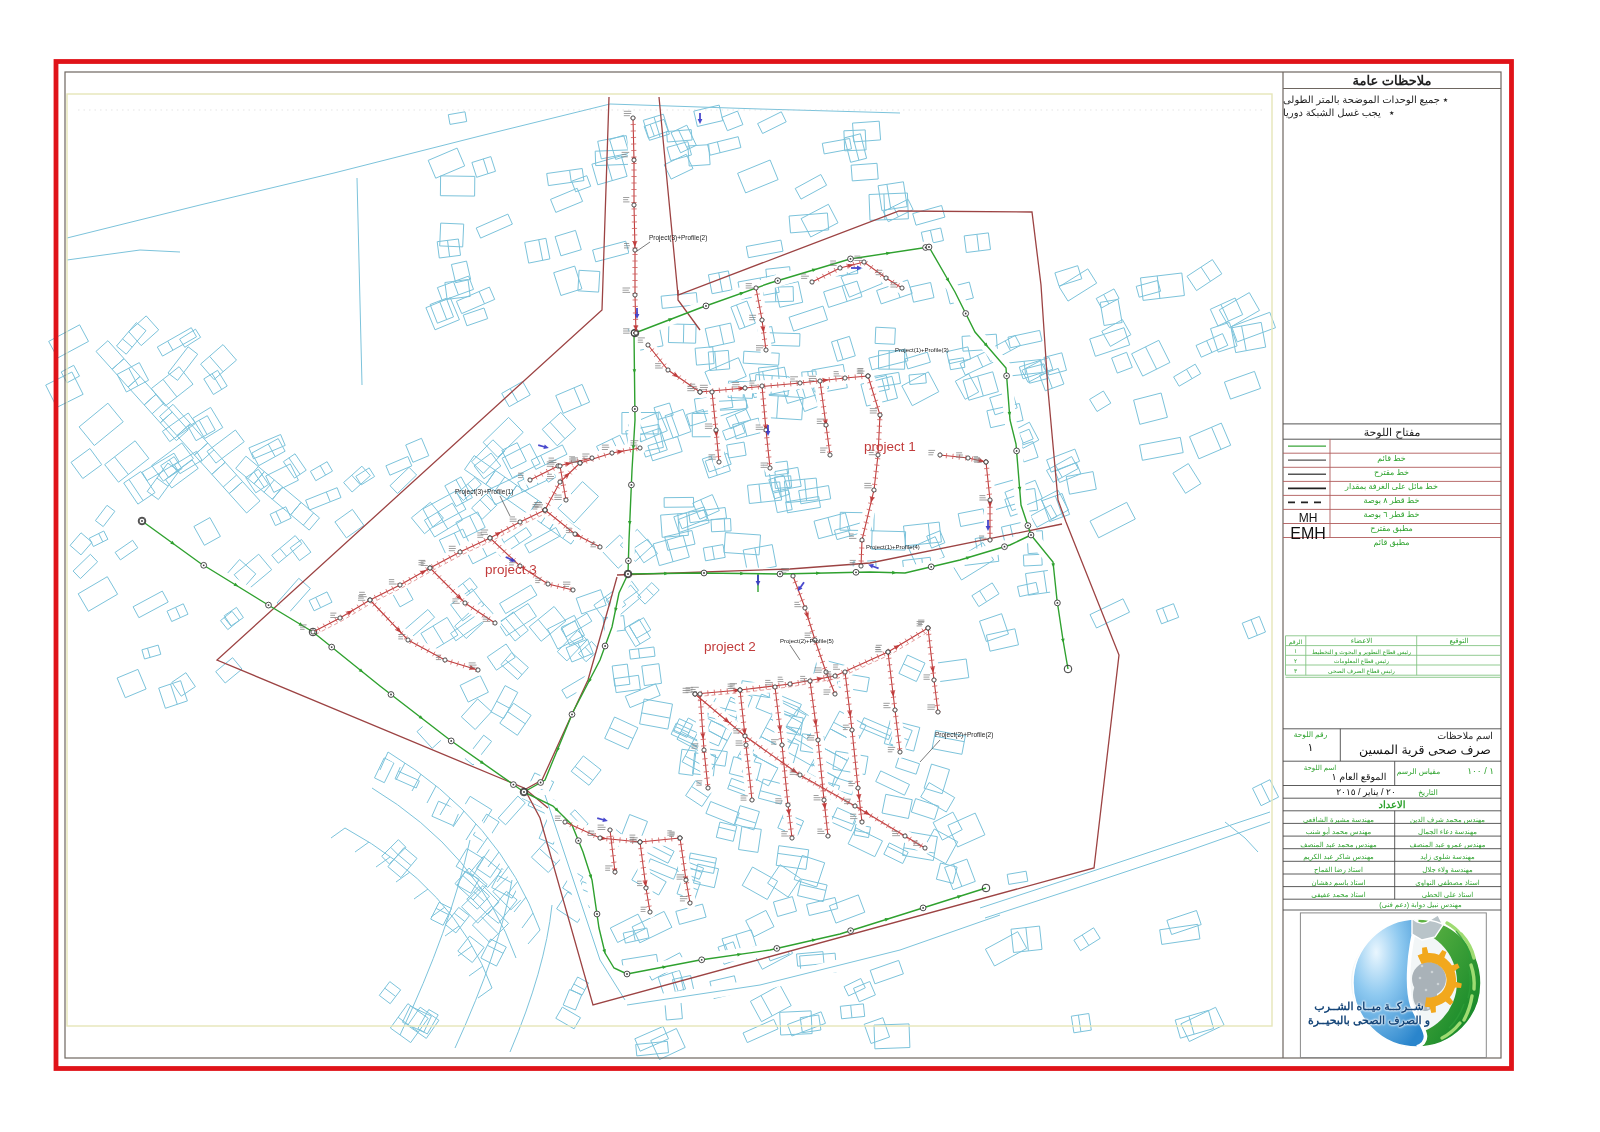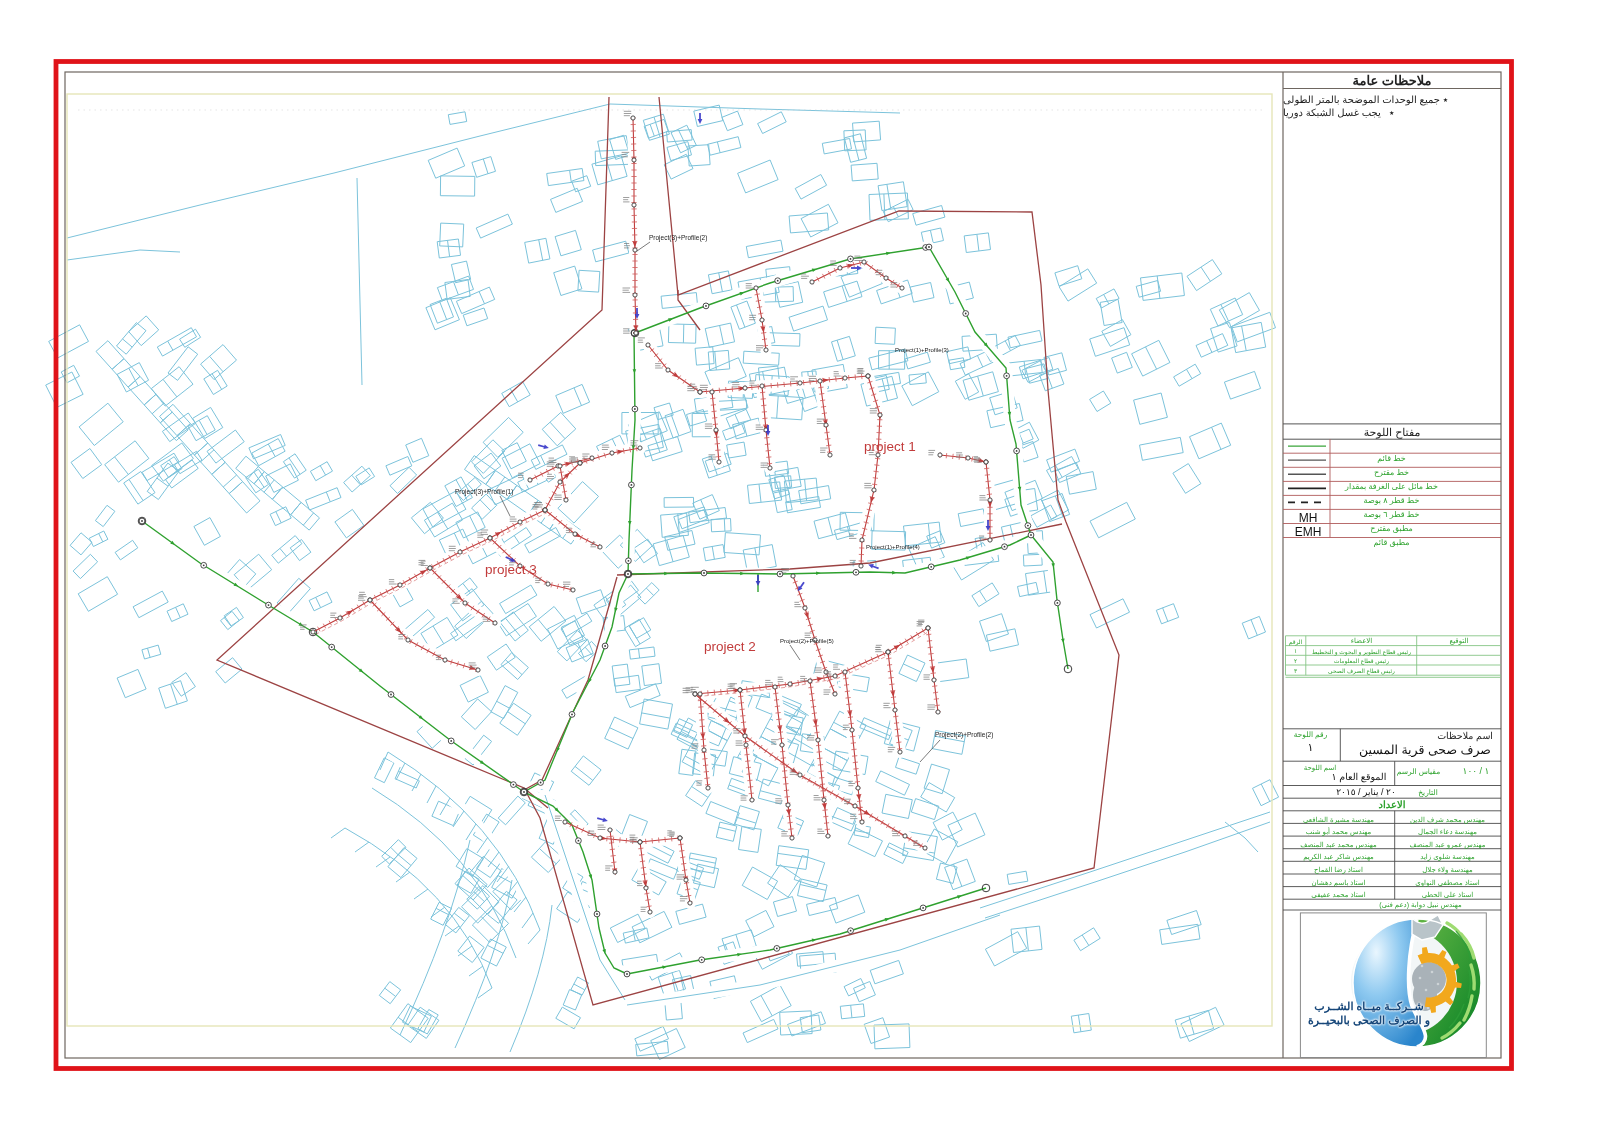--- a/index.html
+++ b/index.html
@@ -2358,37 +2358,37 @@
 
 <div class="a rtl" style="left:1283px;top:73px;width:218px;text-align:center;font-size:13px;color:#222;font-weight:bold">ملاحظات عامة</div>
 
 <div class="a rtl" style="left:1283px;top:93px;width:210px;text-align:left;font-size:10px;color:#222;line-height:13px">٭ جميع الوحدات الموضحة بالمتر الطولى<br>٭&nbsp;&nbsp; يجب غسل الشبكة دوريا</div>
 
 <div class="a rtl" style="left:1283px;top:426px;width:218px;text-align:center;font-size:11px;color:#222">مفتاح اللوحة</div>
 
 <div class="a rtl g" style="left:1330px;top:452px;width:123px;font-size:8px;text-align:center;line-height:14.05px">خط قائم<br>خط مقترح<br>خط مائل على الغرفة بمقدار<br>خط قطر ٨ بوصة<br>خط قطر ٦ بوصة<br>مطبق مقترح<br>مطبق قائم</div>
 
 <div class="a" style="left:1288px;top:511px;width:40px;font-size:12px;color:#111;text-align:center">MH</div>
-<div class="a" style="left:1288px;top:524.5px;width:40px;font-size:12px;color:#111;text-align:center">EMH</div>
+<div class="a" style="left:1288px;top:524.5px;width:40px;font-size:16px;color:#111;text-align:center">EMH</div>
 
 <div class="a rtl g" style="left:1285px;top:637.5px;width:21px;font-size:6px;text-align:center">الرقم</div>
 <div class="a rtl g" style="left:1306px;top:637px;width:111px;font-size:7px;text-align:center">الاعضاء</div>
 <div class="a rtl g" style="left:1417px;top:637px;width:84px;font-size:7px;text-align:center">التوقيع</div>
 <div class="a rtl g" style="left:1306px;top:647.5px;width:111px;font-size:5.9px;text-align:center;line-height:9.75px;white-space:nowrap">رئيس قطاع التطوير و البحوث و التخطيط<br>رئيس قطاع المعلومات<br>رئيس قطاع الصرف الصحى</div>
 <div class="a rtl g" style="left:1285px;top:647px;width:21px;font-size:6px;text-align:center;line-height:9.75px">١<br>٢<br>٣</div>
 
 <div class="a rtl g" style="left:1283px;top:730px;width:55px;font-size:7.5px;text-align:center">رقم اللوحة</div>
 <div class="a rtl" style="left:1283px;top:741px;width:55px;font-size:11px;color:#111;text-align:center">١</div>
 <div class="a rtl" style="left:1340px;top:730px;width:158px;font-size:9.5px;color:#222;text-align:right;padding-right:5px">اسم ملاحظات</div>
 <div class="a rtl" style="left:1336px;top:742px;width:155px;font-size:12.5px;color:#111;text-align:right">صرف صحى قرية المسين</div>
 
 <div class="a rtl g" style="left:1300px;top:763.5px;width:40px;font-size:7px;text-align:center">اسم اللوحة</div>
 <div class="a rtl" style="left:1330px;top:770.5px;width:58px;font-size:9.5px;color:#111;text-align:center;white-space:nowrap">الموقع العام ١</div>
 <div class="a rtl g" style="left:1396px;top:766.5px;width:45px;font-size:7.5px;text-align:center;white-space:nowrap">مقياس الرسم</div>
-<div class="a rtl g" style="left:1458px;top:766px;width:36px;font-size:9px;text-align:center;white-space:nowrap">١ / ١٠٠</div>
+<div class="a rtl g" style="left:1458px;top:766px;width:36px;font-size:9px;white-space:nowrap">١ / ١٠٠</div>
 
 <div class="a rtl g" style="left:1410px;top:787.5px;width:36px;font-size:7.5px;text-align:center">التاريخ</div>
 <div class="a" style="left:1330px;top:786.5px;width:72px;font-size:9px;color:#111;text-align:center;direction:ltr;white-space:nowrap">٢٠ / يناير / ٢٠١٥</div>
 
 <div class="a rtl g" style="left:1283px;top:799px;width:218px;font-size:10px;text-align:center;letter-spacing:3px;font-weight:bold">الاعداد</div>
 
 <div class="a rtl g" style="left:1394px;top:813.5px;width:107px;font-size:7px;text-align:center;line-height:12.63px">مهندس محمد شرف الدين<br>مهندسة دعاء الجمال<br>مهندس عمرو عبد المنصف<br>مهندسة شلوى زايد<br>مهندسة ولاء جلال<br>استاذ مصطفى النواوى<br>استاذ على الحطى</div>
 
 <div class="a rtl g" style="left:1283px;top:813.5px;width:111px;font-size:7px;text-align:center;line-height:12.63px">مهندسة مشيرة الشافعى<br>مهندس محمد أبو شنب<br>مهندس محمد عبد المنصف<br>مهندس شاكر عبد الكريم<br>استاذ رضا القماح<br>استاذ باسم دهشان<br>استاذ محمد عفيفى</div>
 

